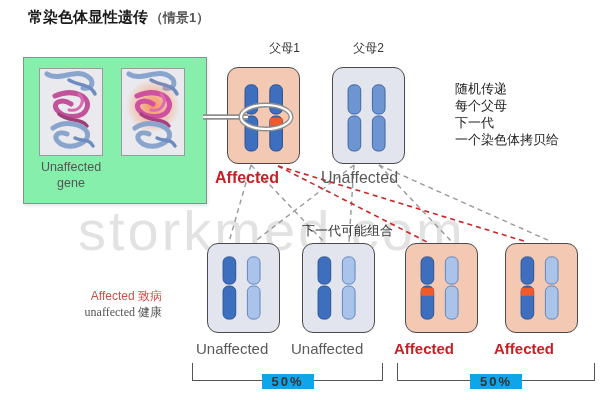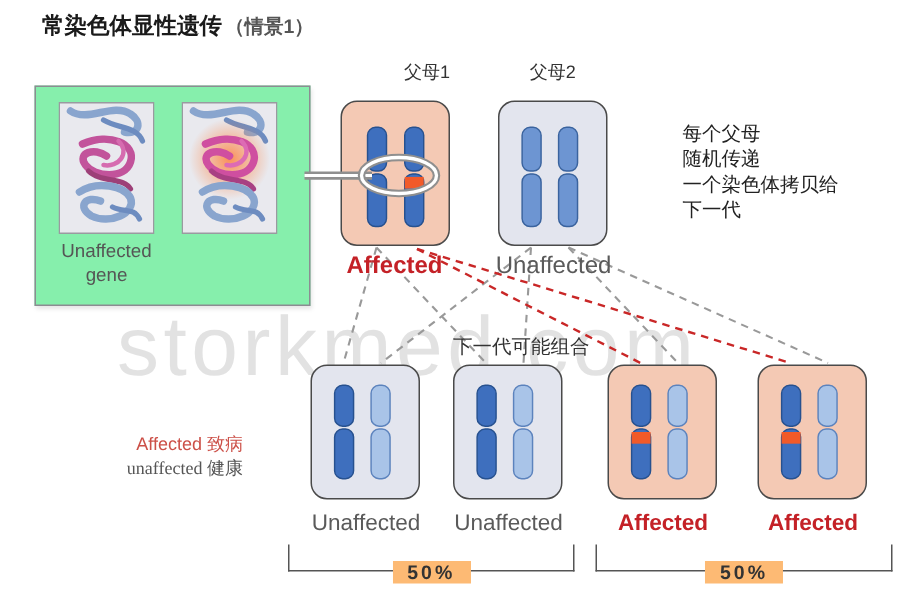--- a/index.html
+++ b/index.html
@@ -31,40 +31,40 @@
   .card svg{position:absolute;left:0;top:0;width:100%;height:100%;}
   .card.parent{top:67px;width:73px;height:97px;}
   .p1{left:227px;background:#f4c9b4;}
   .p2{left:332px;background:#e3e5ee;}
   .card.child{top:243px;width:73px;height:90px;}
   .c1{left:207px;background:#e3e5ee;}
   .c2{left:302px;background:#e3e5ee;}
   .c3{left:405px;background:#f4c9b4;}
   .c4{left:505px;background:#f4c9b4;}
 
-  .status{position:absolute;text-align:center;z-index:4;font-size:16px;width:96px;}
+  .status{position:absolute;z-index:4;font-size:16px;width:96px;}
   .status.aff{color:#c42127;font-weight:bold;}
   .status.unaff{color:#5a5a5a;}
   .sp1{left:215px;top:169px;} .sp2{left:321px;top:169px;}
   .sc{font-size:15px;top:340px;}
   .sc1{left:196px;} .sc2{left:291px;} .sc3{left:394px;} .sc4{left:494px;}
 
   .note{position:absolute;left:455px;top:80px;font-size:13px;line-height:17px;color:#222;z-index:4;}
   .heading{position:absolute;left:302px;top:222px;font-size:13px;color:#333;z-index:4;}
 
   .legend{position:absolute;left:40px;top:288px;width:122px;text-align:right;font-size:12px;
           line-height:16px;z-index:4;}
   .legend .aff{color:#cc5048;}
   .legend .unaff{color:#555;font-family:Liberation Serif, serif;}
 
   .bracket{position:absolute;top:363px;height:18px;border:1.6px solid #555;border-top:none;
            z-index:4;box-sizing:border-box;}
   .b1{left:192px;width:191px;}
   .b2{left:397px;width:198px;}
-  .pct{position:absolute;left:50%;bottom:-9px;transform:translateX(-50%);background:#fdba74;
+  .pct{position:absolute;left:50%;bottom:-9px;transform:translateX(-50%);background:#0ea5e9;
        padding:0 10px;font-size:13px;font-weight:bold;letter-spacing:2px;color:#333;white-space:nowrap;}
 
   .lines-svg{position:absolute;left:0;top:0;width:600px;height:400px;z-index:2;pointer-events:none;}
   .mag-svg{position:absolute;left:0;top:0;width:600px;height:400px;z-index:6;pointer-events:none;}
 </style>
 </head>
 <body>
 
 <div class="canvas">
 
@@ -152,24 +152,24 @@
         <rect x="40.5" y="17" width="13" height="30" rx="5.5"></rect>
         <rect x="40.5" y="49" width="13" height="36" rx="5.5"></rect>
       </g>
     </svg>
   </div>
 
   <div class="status aff sp1">Affected</div>
   <div class="status unaff sp2">Unaffected</div>
 
   <div class="note">
+    <div>随机传递</div>
     <div>每个父母</div>
-    <div>随机传递</div>
+    <div>下一代</div>
     <div>一个染色体拷贝给</div>
-    <div>下一代</div>
   </div>
 
   <div class="heading">下一代可能组合</div>
 
   <div class="card child c1">
     <svg viewBox="0 0 73 90">
       <g fill="#3e6fbe" stroke="#27518f" stroke-width="1">
         <rect x="15.5" y="13" width="13" height="28" rx="5.5"></rect>
         <rect x="15.5" y="43" width="13" height="34" rx="5.5"></rect>
       </g>

